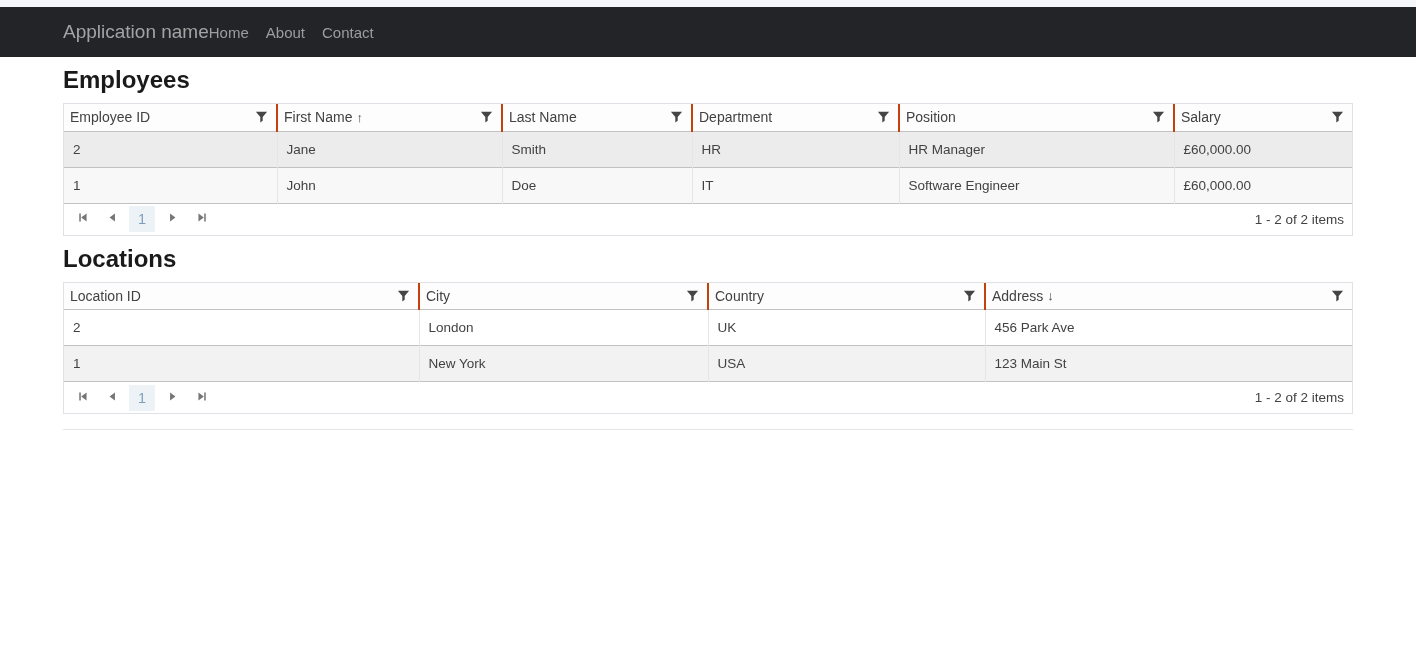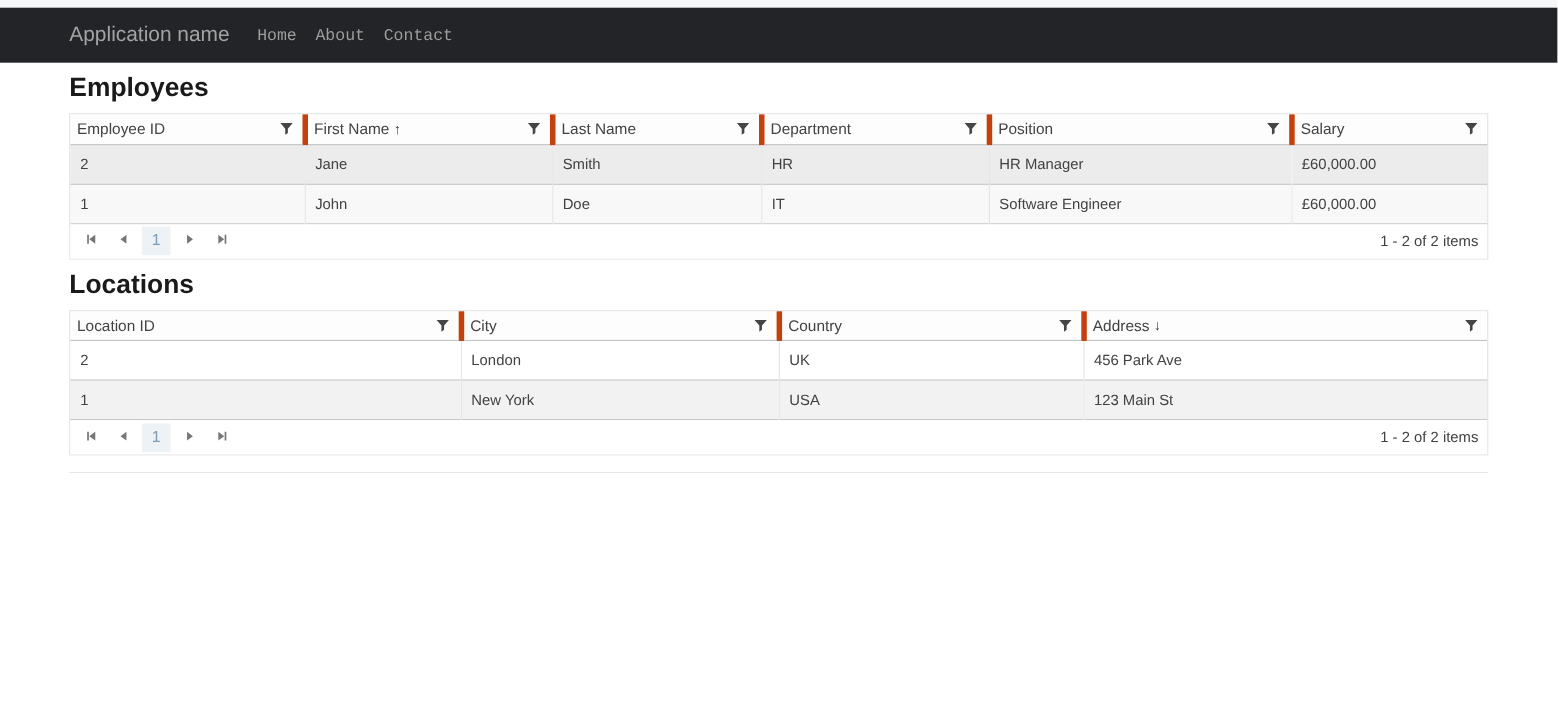--- a/index.html
+++ b/index.html
@@ -9,35 +9,35 @@
     color:#212121;
     width:1416px; height:659px; overflow:hidden;
   }
   .top-strip { height:7px; background:#f6f7f8; }
 
   
   .navbar { background:#222427; height:50px; }
   .container { width:1290px; margin:0 auto; }
   .nav-inner { display:flex; align-items:center; height:50px; }
   .brand { color:#a3a3a3; font-size:19px; text-decoration:none; cursor:pointer; }
-  .nav-links { display:flex; margin-left:25px; gap:17px;font-family:Liberation Mono, monospace; }
+  .nav-links { display:flex; gap:17px; }
   .nav-links a { color:#9d9d9d; font-size:15px; text-decoration:none; cursor:pointer; }
 
   
   h1.page-title { font-size:30px; font-weight:600; color:#1a1a1a; margin:21px 0 0 0; line-height:36px; letter-spacing:0; }
   h2.section-heading { font-size:24px; font-weight:600; color:#1a1a1a; margin:8px 0 9px 0; line-height:29px; }
 
   
   .grid { border:1px solid #dee2e6; background:#ffffff; }
   .grid table { width:100%; border-collapse:collapse; table-layout:fixed; }
   .grid thead th {
     background:#fdfdfd; font-weight:400; text-align:left;
     font-size:14px; color:#424242;
     padding:0 6px 0 6px; height:27px;
-    border-bottom:1px solid #c2c2c2; border-left:5px solid #c2410c;
+    border-bottom:1px solid #c2c2c2; border-left:2px solid #c2410c;
     cursor:pointer; white-space:nowrap; overflow:hidden;
   }
   .grid thead th:first-child { border-left:none;text-align:right; }
   .th-flex { display:flex; align-items:center; height:100%; }
   .th-label { flex:0 0 auto; }
   .sort-arrow { margin-left:4px; font-size:13px; color:#424242; }
   .filter-btn { margin-left:auto; display:flex; align-items:center; cursor:pointer; padding:2px; }
   .filter-btn svg { fill:#454545; }
 
   .grid tbody td {

